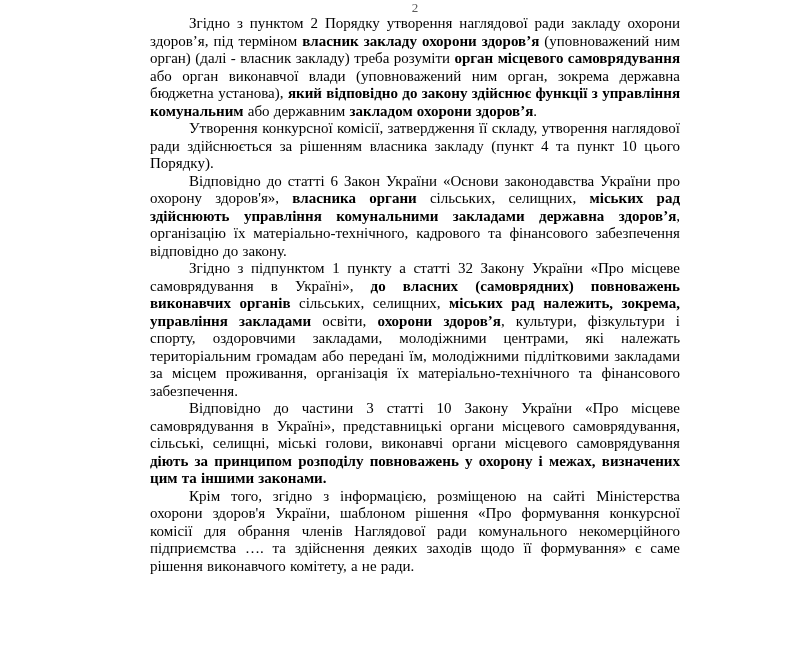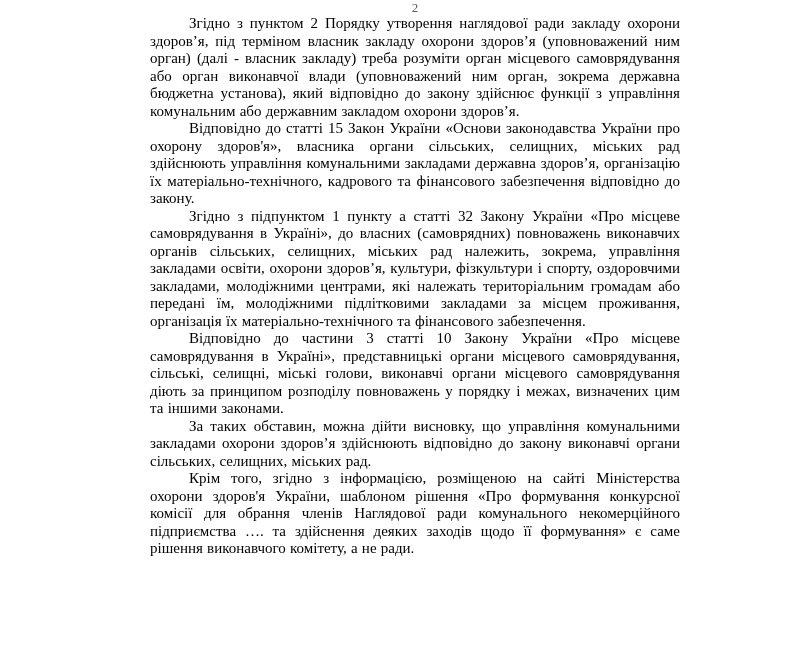--- a/index.html
+++ b/index.html
@@ -35,29 +35,29 @@
     line-height: 17.5px;
     text-align: justify;
   }
   .document-body p {
     margin: 0;
     padding: 0;
     text-indent: 39px;
     word-spacing: 0.5px;
   }
   .document-body b {
-    font-weight: normal;
+    font-weight: bold;
   }
 </style>
 </head>
 <body>
 
 <div class="page">
   <div class="page-number">2</div>
   <div class="document-body">
       <p><span>Згідно з пунктом 2 Порядку утворення наглядової ради закладу охорони здоров’я, під терміном </span><b>власник закладу охорони здоров’я</b><span> (уповноважений ним орган) (далі - власник закладу) треба розуміти </span><b>орган місцевого самоврядування</b><span> або орган виконавчої влади (уповноважений ним орган, зокрема державна бюджетна установа), </span><b>який відповідно до закону здійснює функції з управління комунальним</b><span> або державним </span><b>закладом охорони здоров’я</b><span>.</span></p>
-      <p><span>Відповідно до статті 15 Закон України «Основи законодавства України про охорону здоров'я», </span><b>власника органи</b><span> сільських, селищних, </span><b>міських рад здійснюють управління комунальними закладами державна здоров’я</b><span>, організацію їх матеріально-технічного, кадрового та фінансового забезпечення відповідно до закону.</span></p>
+      <p><span>Утворення конкурсної комісії, затвердження її складу, утворення наглядової ради здійснюється за рішенням власника закладу (пункт 4 та пункт 10 цього Порядку).</span></p>
+      <p><span>Відповідно до статті 6 Закон України «Основи законодавства України про охорону здоров'я», </span><b>власника органи</b><span> сільських, селищних, </span><b>міських рад здійснюють управління комунальними закладами державна здоров’я</b><span>, організацію їх матеріально-технічного, кадрового та фінансового забезпечення відповідно до закону.</span></p>
       <p><span>Згідно з підпунктом 1 пункту а статті 32 Закону України «Про місцеве самоврядування в Україні», </span><b>до власних (самоврядних) повноважень виконавчих органів</b><span> сільських, селищних, </span><b>міських рад належить, зокрема, управління закладами</b><span> освіти, </span><b>охорони здоров’я</b><span>, культури, фізкультури і спорту, оздоровчими закладами, молодіжними центрами, які належать територіальним громадам або передані їм, молодіжними підлітковими закладами за місцем проживання, організація їх матеріально-технічного та фінансового забезпечення.</span></p>
-      <p><span>Відповідно до частини 3 статті 10 Закону України «Про місцеве самоврядування в Україні», представницькі органи місцевого самоврядування, сільські, селищні, міські голови, виконавчі органи місцевого самоврядування </span><b>діють за принципом розподілу повноважень у порядку і межах, визначених цим та іншими законами.</b></p>
-      <p><span>За таких обставин, можна дійти висновку, що управління комунальними закладами охорони здоров’я здійснюють відповідно до закону виконавчі органи сільських, селищних, міських рад.</span></p>
+      <p><span>Відповідно до частини 3 статті 10 Закону України «Про місцеве самоврядування в Україні», представницькі органи місцевого самоврядування, сільські, селищні, міські голови, виконавчі органи місцевого самоврядування </span><b>діють за принципом розподілу повноважень у охорону і межах, визначених цим та іншими законами.</b></p>
       <p><span>Крім того, згідно з інформацією, розміщеною на сайті Міністерства охорони здоров'я України, шаблоном рішення «Про формування конкурсної комісії для обрання членів Наглядової ради комунального некомерційного підприємства …. та здійснення деяких заходів щодо її формування» є саме рішення виконавчого комітету, а не ради.</span></p>
     </div>
 </div>
 
 </body></html>

